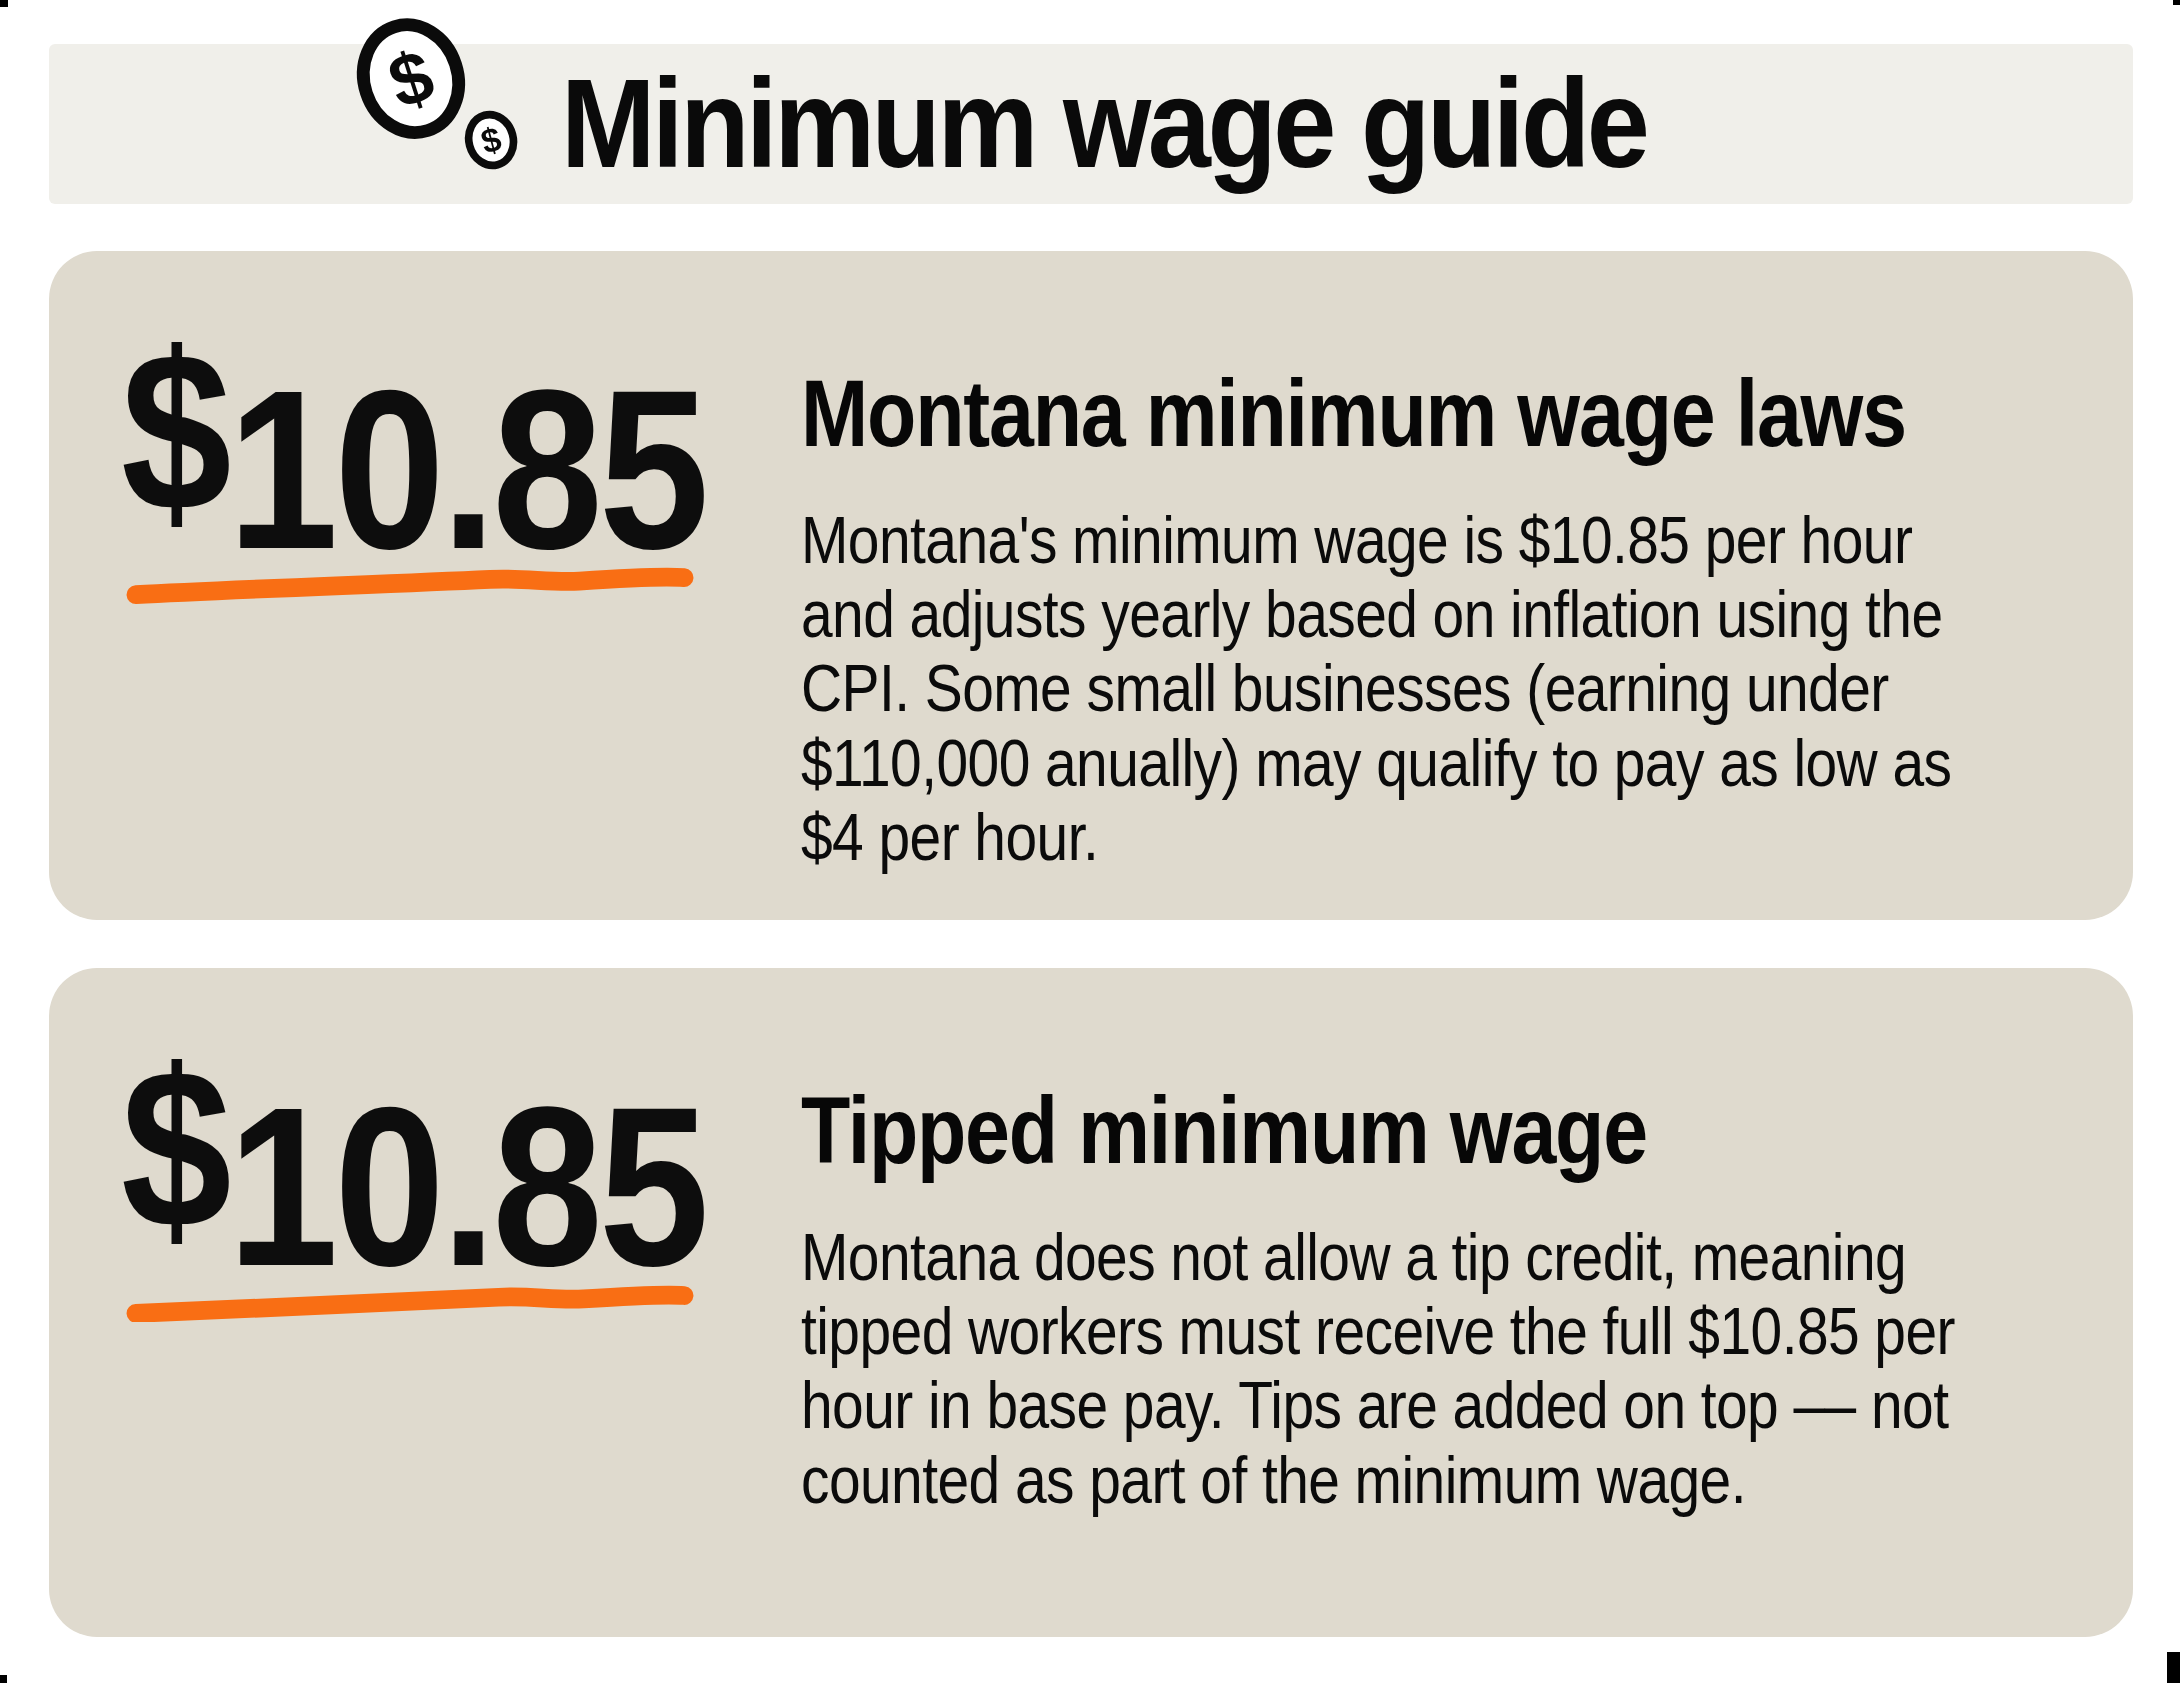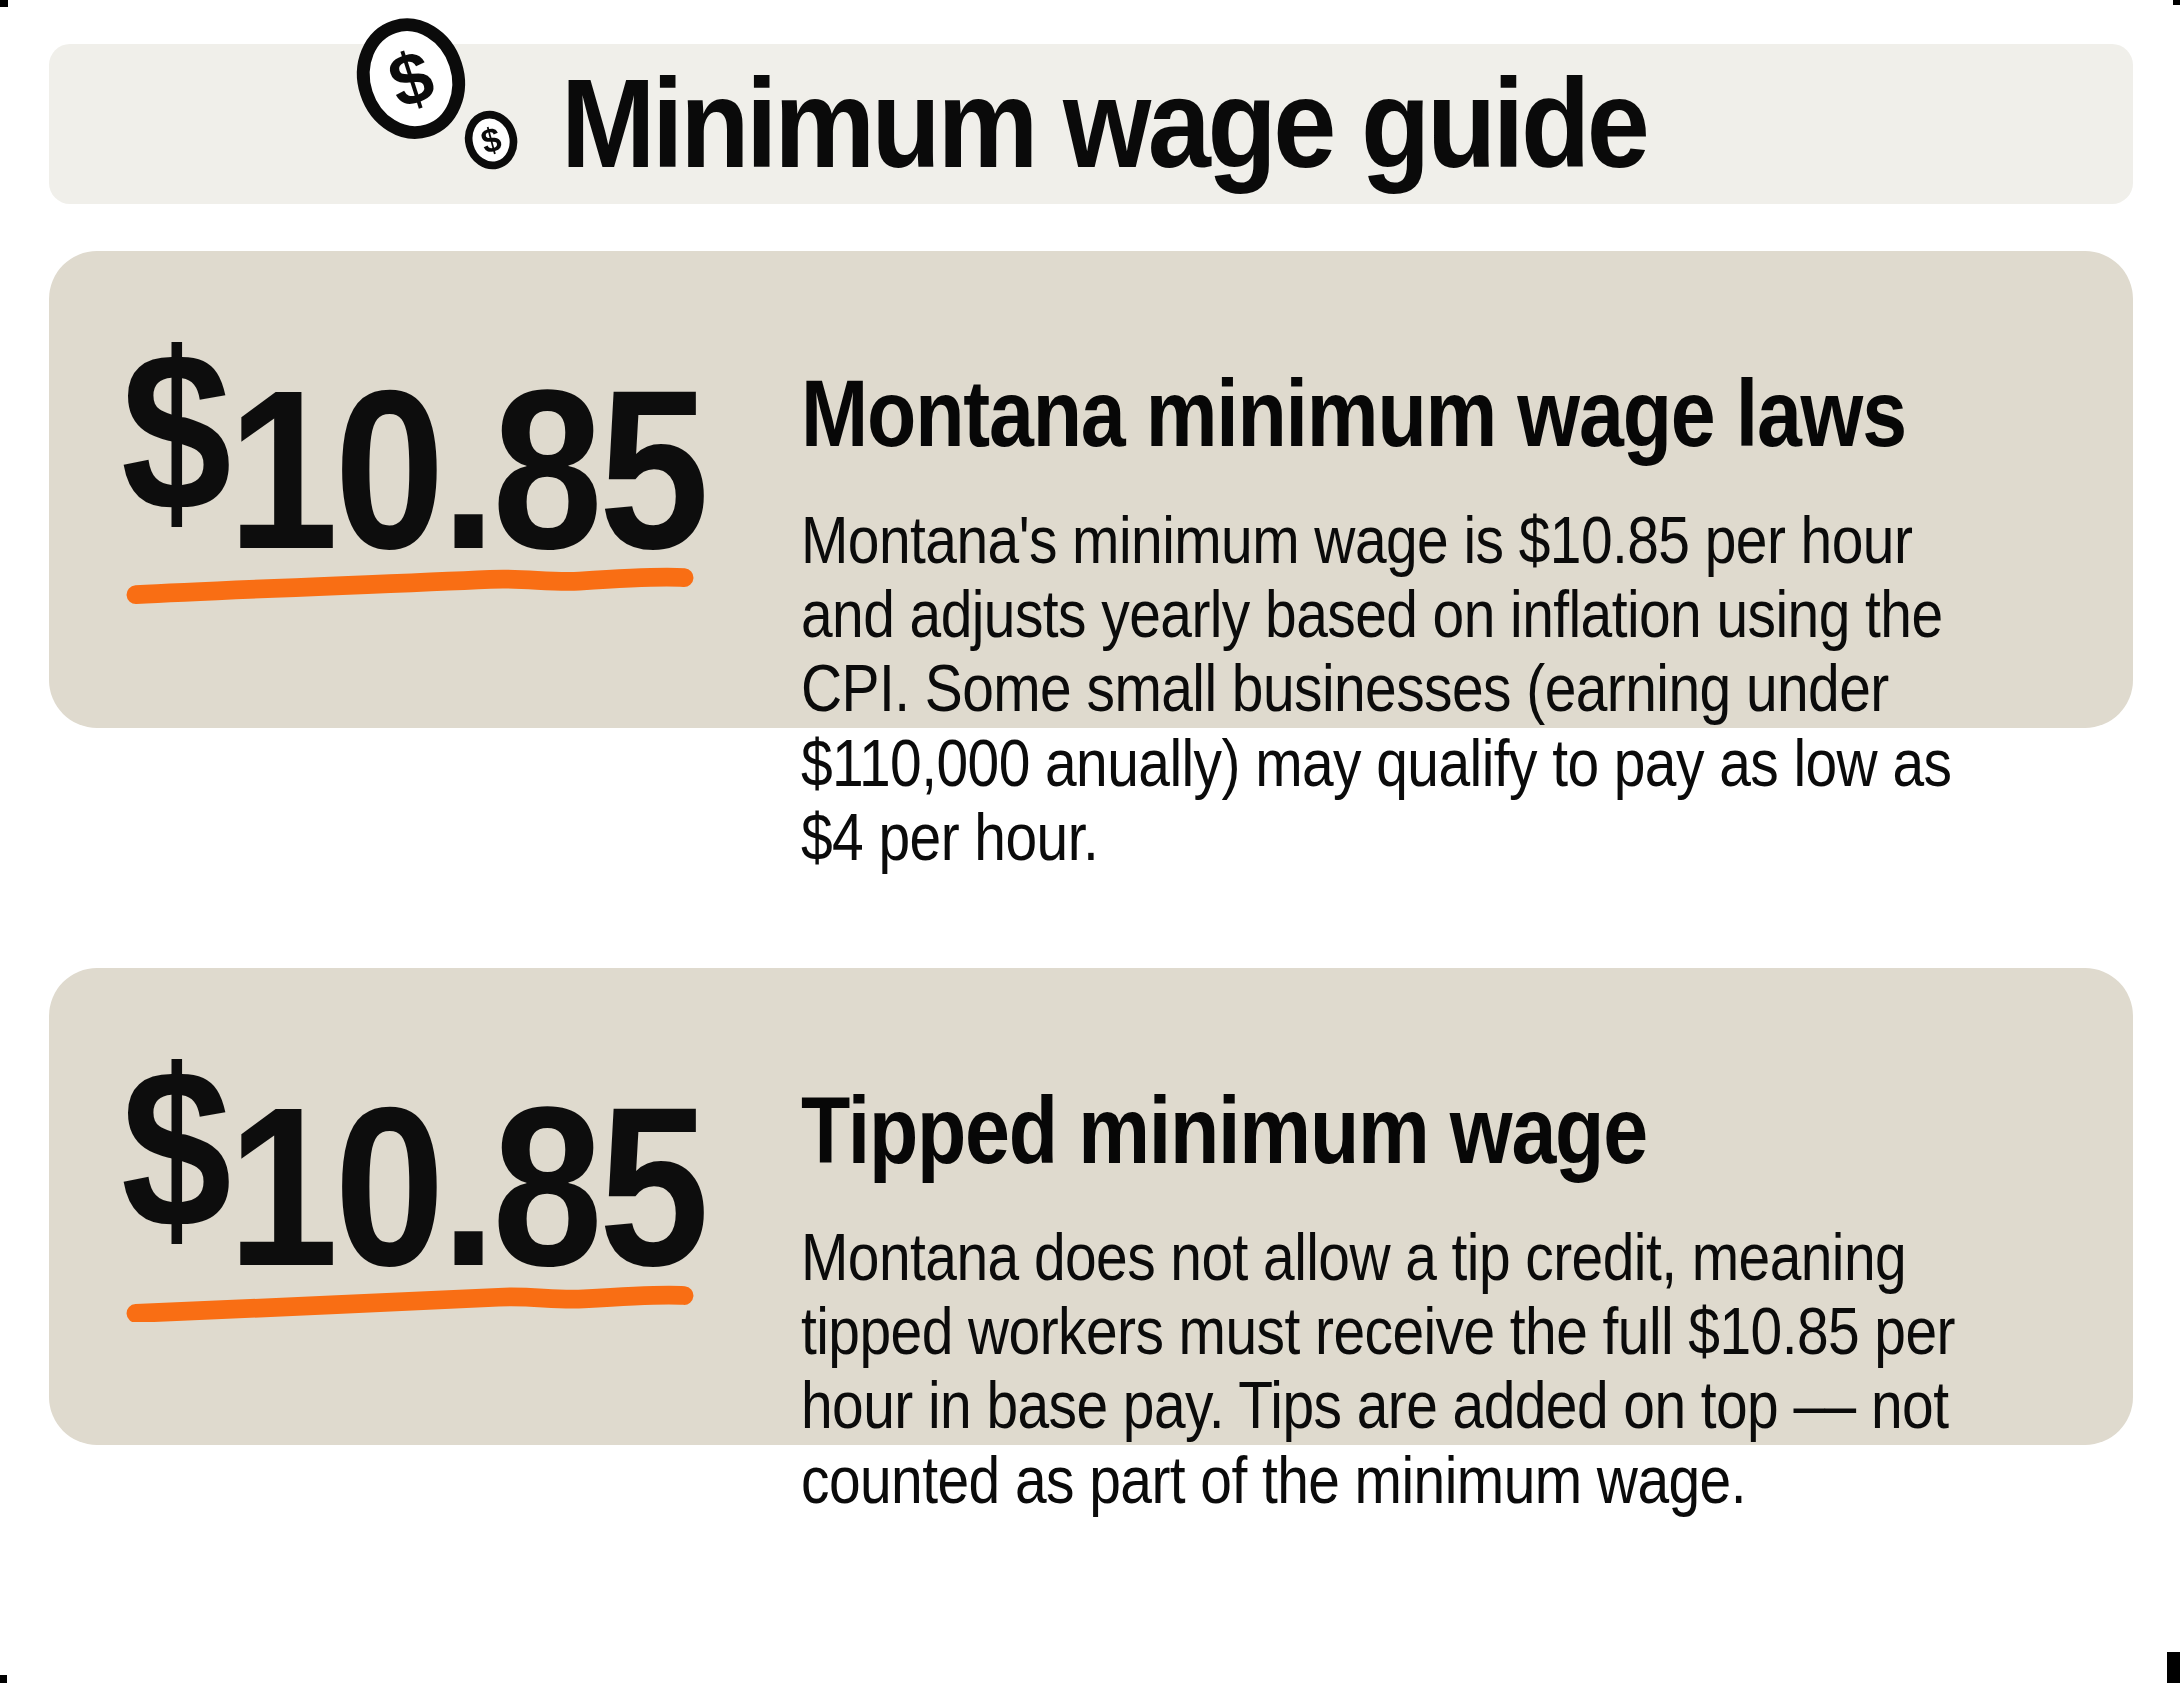--- a/index.html
+++ b/index.html
@@ -8,31 +8,31 @@
     font-family:"Liberation Sans", sans-serif;color:#0B0B0B;overflow:hidden;
   }
   .corner-mark{position:absolute;background:#000;}
   .corner-tl{left:0;top:0;width:7.7px;height:6.8px;}
   .corner-tr{right:0;top:0;width:8.5px;height:5.1px;}
   .corner-br{right:0;bottom:0;width:14.5px;height:31.5px;}
   .corner-bl{left:0;bottom:0;width:6.8px;height:8.5px;}
 
   .header-bar{
     position:absolute;left:49px;top:44px;width:2084px;height:160px;
-    background:#F0EFEA;border-radius:21px;
+    background:#F0EFEA;border-radius:6px;
   }
   .coins-icon{position:absolute;left:336px;top:12px;width:213px;height:164px;}
   .page-title{
     position:absolute;left:512px;top:0;height:160px;line-height:160px;
     font-size:126px;font-weight:600;letter-spacing:-0.03em;color:#0A0A0A;
     transform:scaleX(0.9);transform-origin:left center;white-space:nowrap;
   }
 
   .wage-card{
-    position:absolute;left:49px;width:2084px;height:477px;
+    position:absolute;left:49px;width:2084px;height:669px;
     background:#DFDACE;border-radius:48px;
   }
   .card-1{top:251px;}
   .card-2{top:968px;}
 
   .amount{
     position:absolute;left:72px;top:106px;line-height:1;white-space:nowrap;
     font-size:226px;font-weight:600;letter-spacing:-0.02em;color:#0D0D0D;
     transform:scaleX(0.88);transform-origin:left top;
   }

